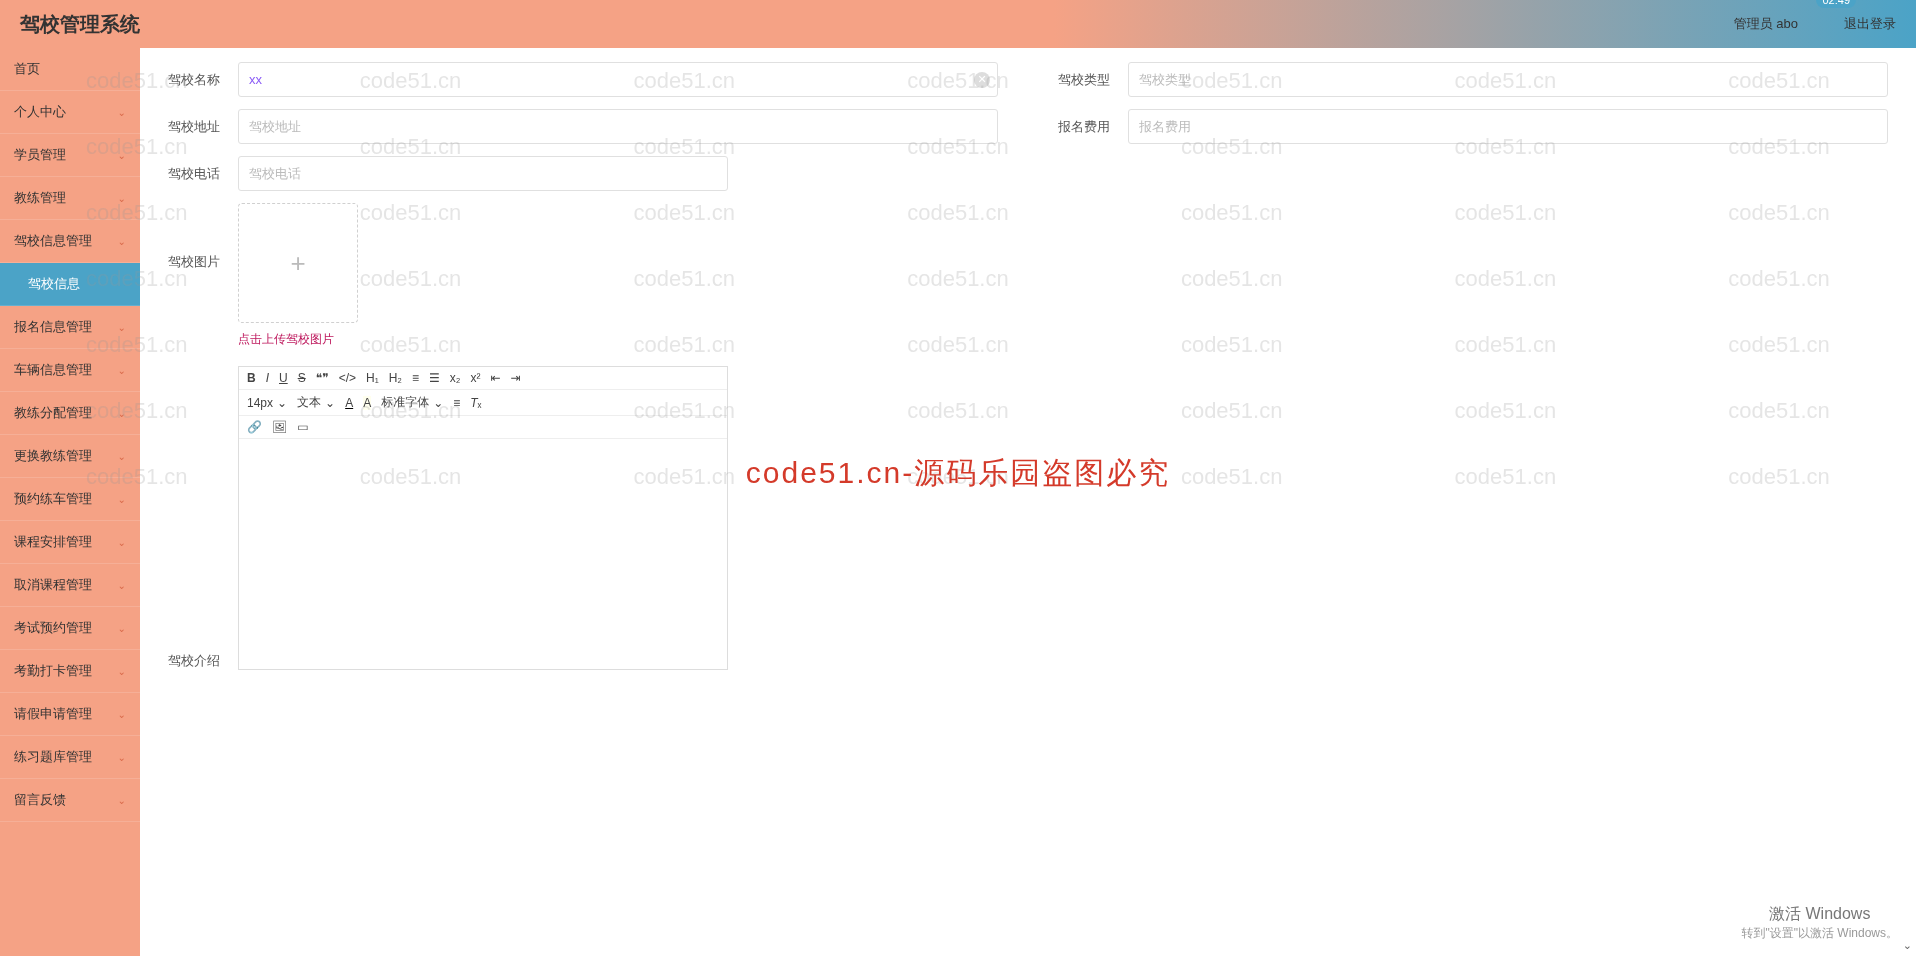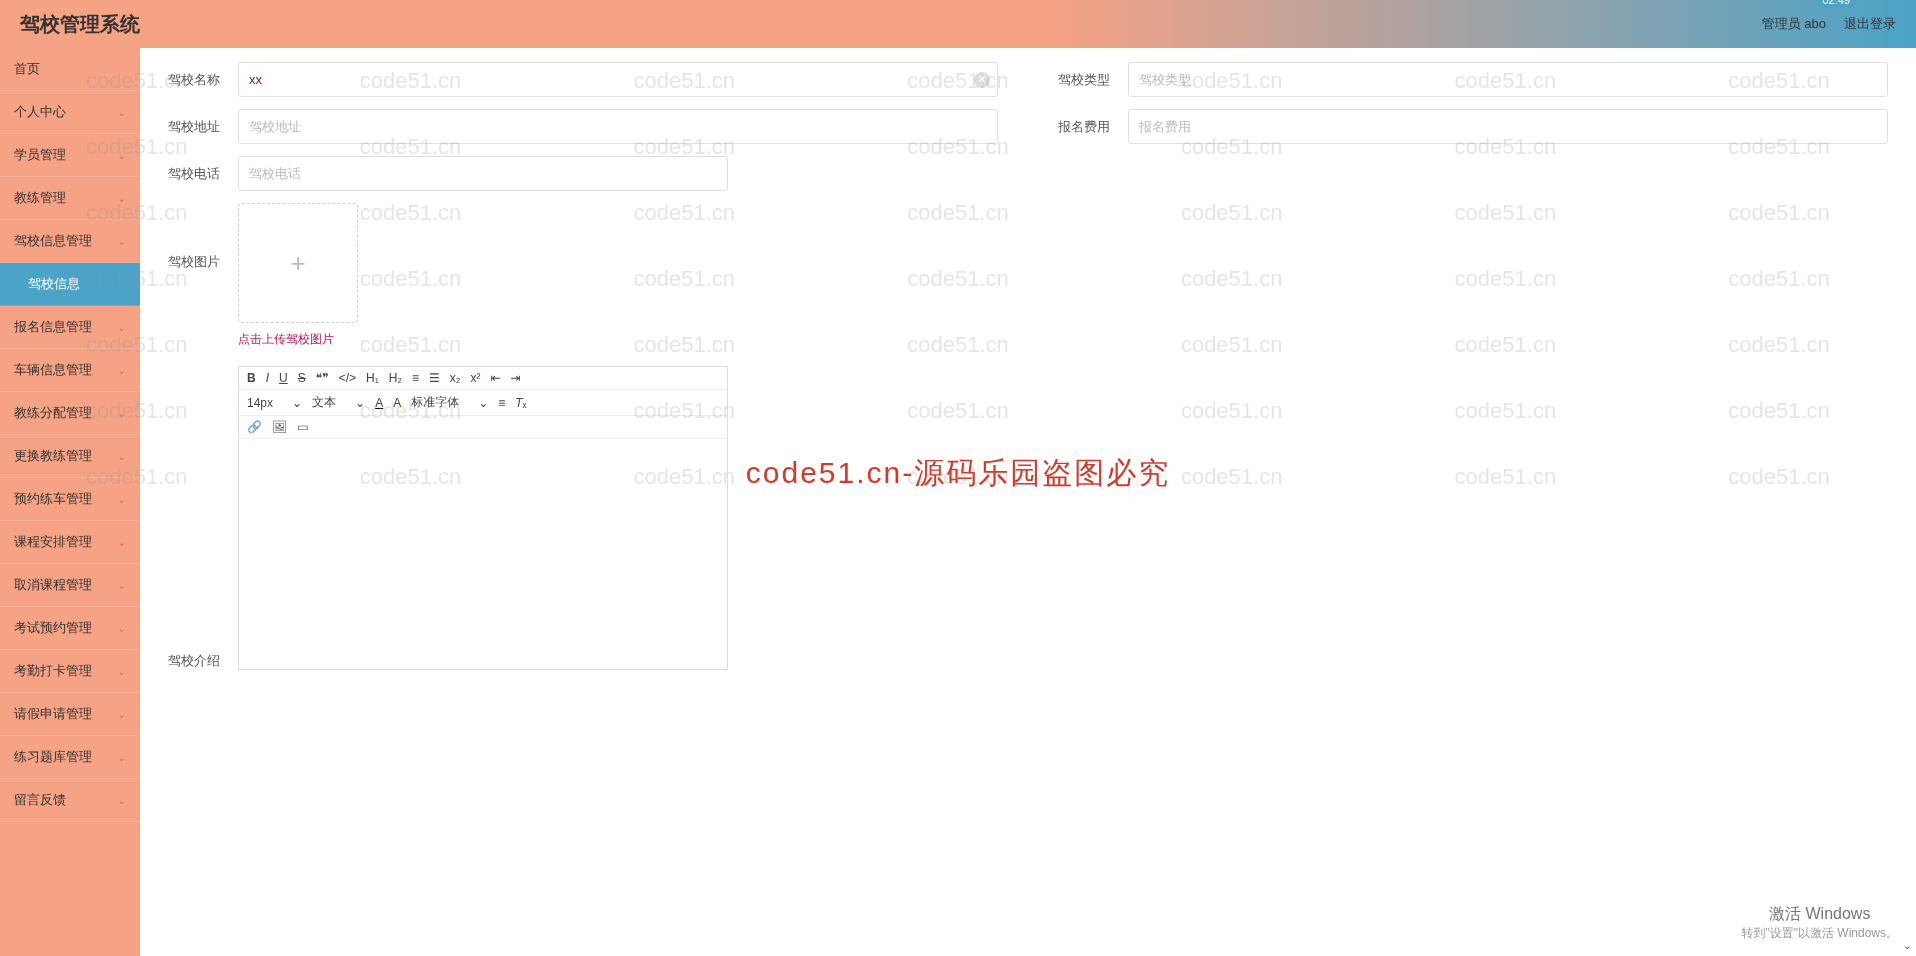--- a/index.html
+++ b/index.html
@@ -8,22 +8,22 @@
 .header {
   height: 48px;
   background: linear-gradient(to right, #f5a285 0%, #f5a285 55%, #4ba3c7 100%);
   display: flex;
   align-items: center;
   padding: 0 20px;
   position: relative;
   justify-content: space-between;
 }
 .header-title { font-size: 20px; font-weight: bold; color: #333; }
-.header-right { display: flex; align-items: center; gap: 18px; color: #333; font-size: 13px; }
-.header-right .link { cursor: pointer; }
+.header-right { display: flex; align-items: center; gap: 32px; color: #333; font-size: 13px; }
+.header-right .link { cursor: pointer; margin-left: 14px; }
 .clock-badge {
   position: absolute; right: 60px; top: -8px;
   background: #4ba3c7; color: #fff; font-size: 11px;
   padding: 2px 6px; border-radius: 10px;
 }
 
 .container { display: flex; height: calc(100vh - 48px); }
 
 .sidebar {
   width: 140px;
@@ -64,21 +64,21 @@
 .form-area { padding: 0 10px; }
 .form-row { display: flex; gap: 60px; margin-bottom: 12px; }
 .form-group { display: flex; align-items: center; flex: 1; }
 .form-label { width: 70px; color: #555; font-size: 13px; flex-shrink: 0; }
 .form-input {
   flex: 1;
   border: 1px solid #e0e0e0;
   border-radius: 3px;
   padding: 9px 10px;
   font-size: 13px;
-  color: #7f1d1d;
+  color: #8b5cf6;
   position: relative;
 }
 .form-input::placeholder { color: #bbb; }
 .input-wrap { position: relative; flex: 1; display: flex; }
 .clear-btn {
   position: absolute; right: 8px; top: 50%; transform: translateY(-50%);
   width: 16px; height: 16px; border-radius: 50%; background: #ddd;
   color: #fff; font-size: 11px; display: flex; align-items: center; justify-content: center;
   cursor: pointer;
 }
@@ -104,21 +104,21 @@
   border-bottom: 1px solid #eee;
   padding: 4px 8px;
   display: flex;
   flex-wrap: wrap;
   gap: 10px;
   align-items: center;
   font-size: 12px;
   color: #444;
 }
 .editor-toolbar .tb { cursor: pointer; display: inline-flex; align-items: center; }
-.editor-toolbar .tb-sel { display: inline-flex; align-items: center; gap: 19px; }
+.editor-toolbar .tb-sel { display: inline-flex; align-items: center; gap: 4px; }
 .editor-body { min-height: 230px; background: #fff; }
 
 .watermark-overlay {
   position: fixed; inset: 48px 0 0 0; pointer-events: none;
   z-index: 5;
 }
 .wm-row { display: flex; justify-content: space-around; padding: 20px 0; }
 .wm { color: rgba(150,150,150,0.25); font-size: 22px; font-weight: 400; }
 .wm-center {
   position: fixed; left: 50%; top: 50%; transform: translate(-50%, -60%);

